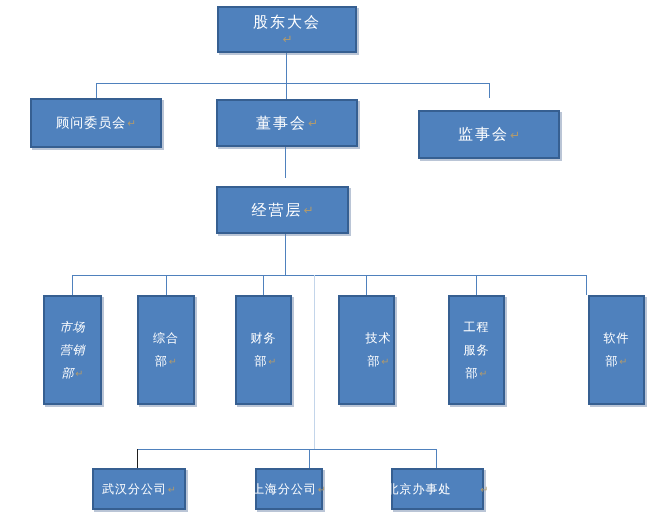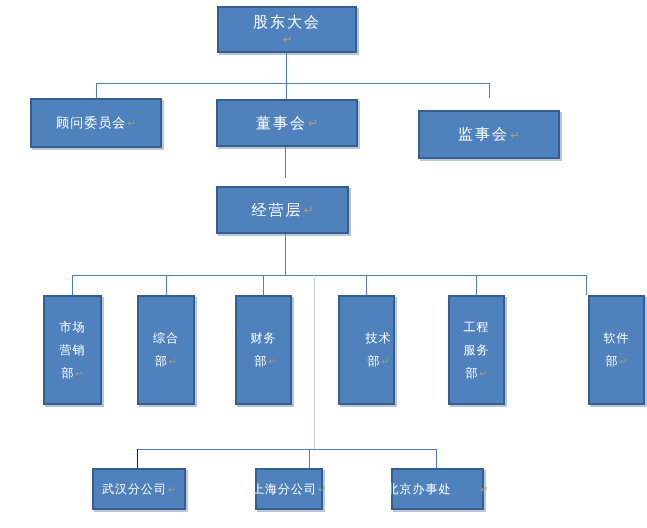--- a/index.html
+++ b/index.html
@@ -75,21 +75,21 @@
   <div class="node big" style="left:418px;top:110px;width:142px;height:49px;">
     <span class="lbl">监事会</span>
       <span class="mark">↵</span>
   </div>
 
   <div class="node big" style="left:216px;top:186px;width:133px;height:48px;align-items:center;">
     <span class="lbl">经营层</span>
       <span class="mark">↵</span>
   </div>
 
-  <div class="node dept" style="left:43px;width:59px;">
+  <div class="node dept" style="left:43px;width:59px;font-style:italic;">
     <div class="vtext">
       <span class="tline">市场</span>
       <span class="tline">营销</span>
       <span class="tline"><span>部</span><span class="mark">↵</span></span>
     </div>
   </div>
   <div class="node dept" style="left:137px;width:58px;">
     <div class="vtext">
       <span class="tline">综合</span>
       <span class="tline"><span>部</span><span class="mark">↵</span></span>

